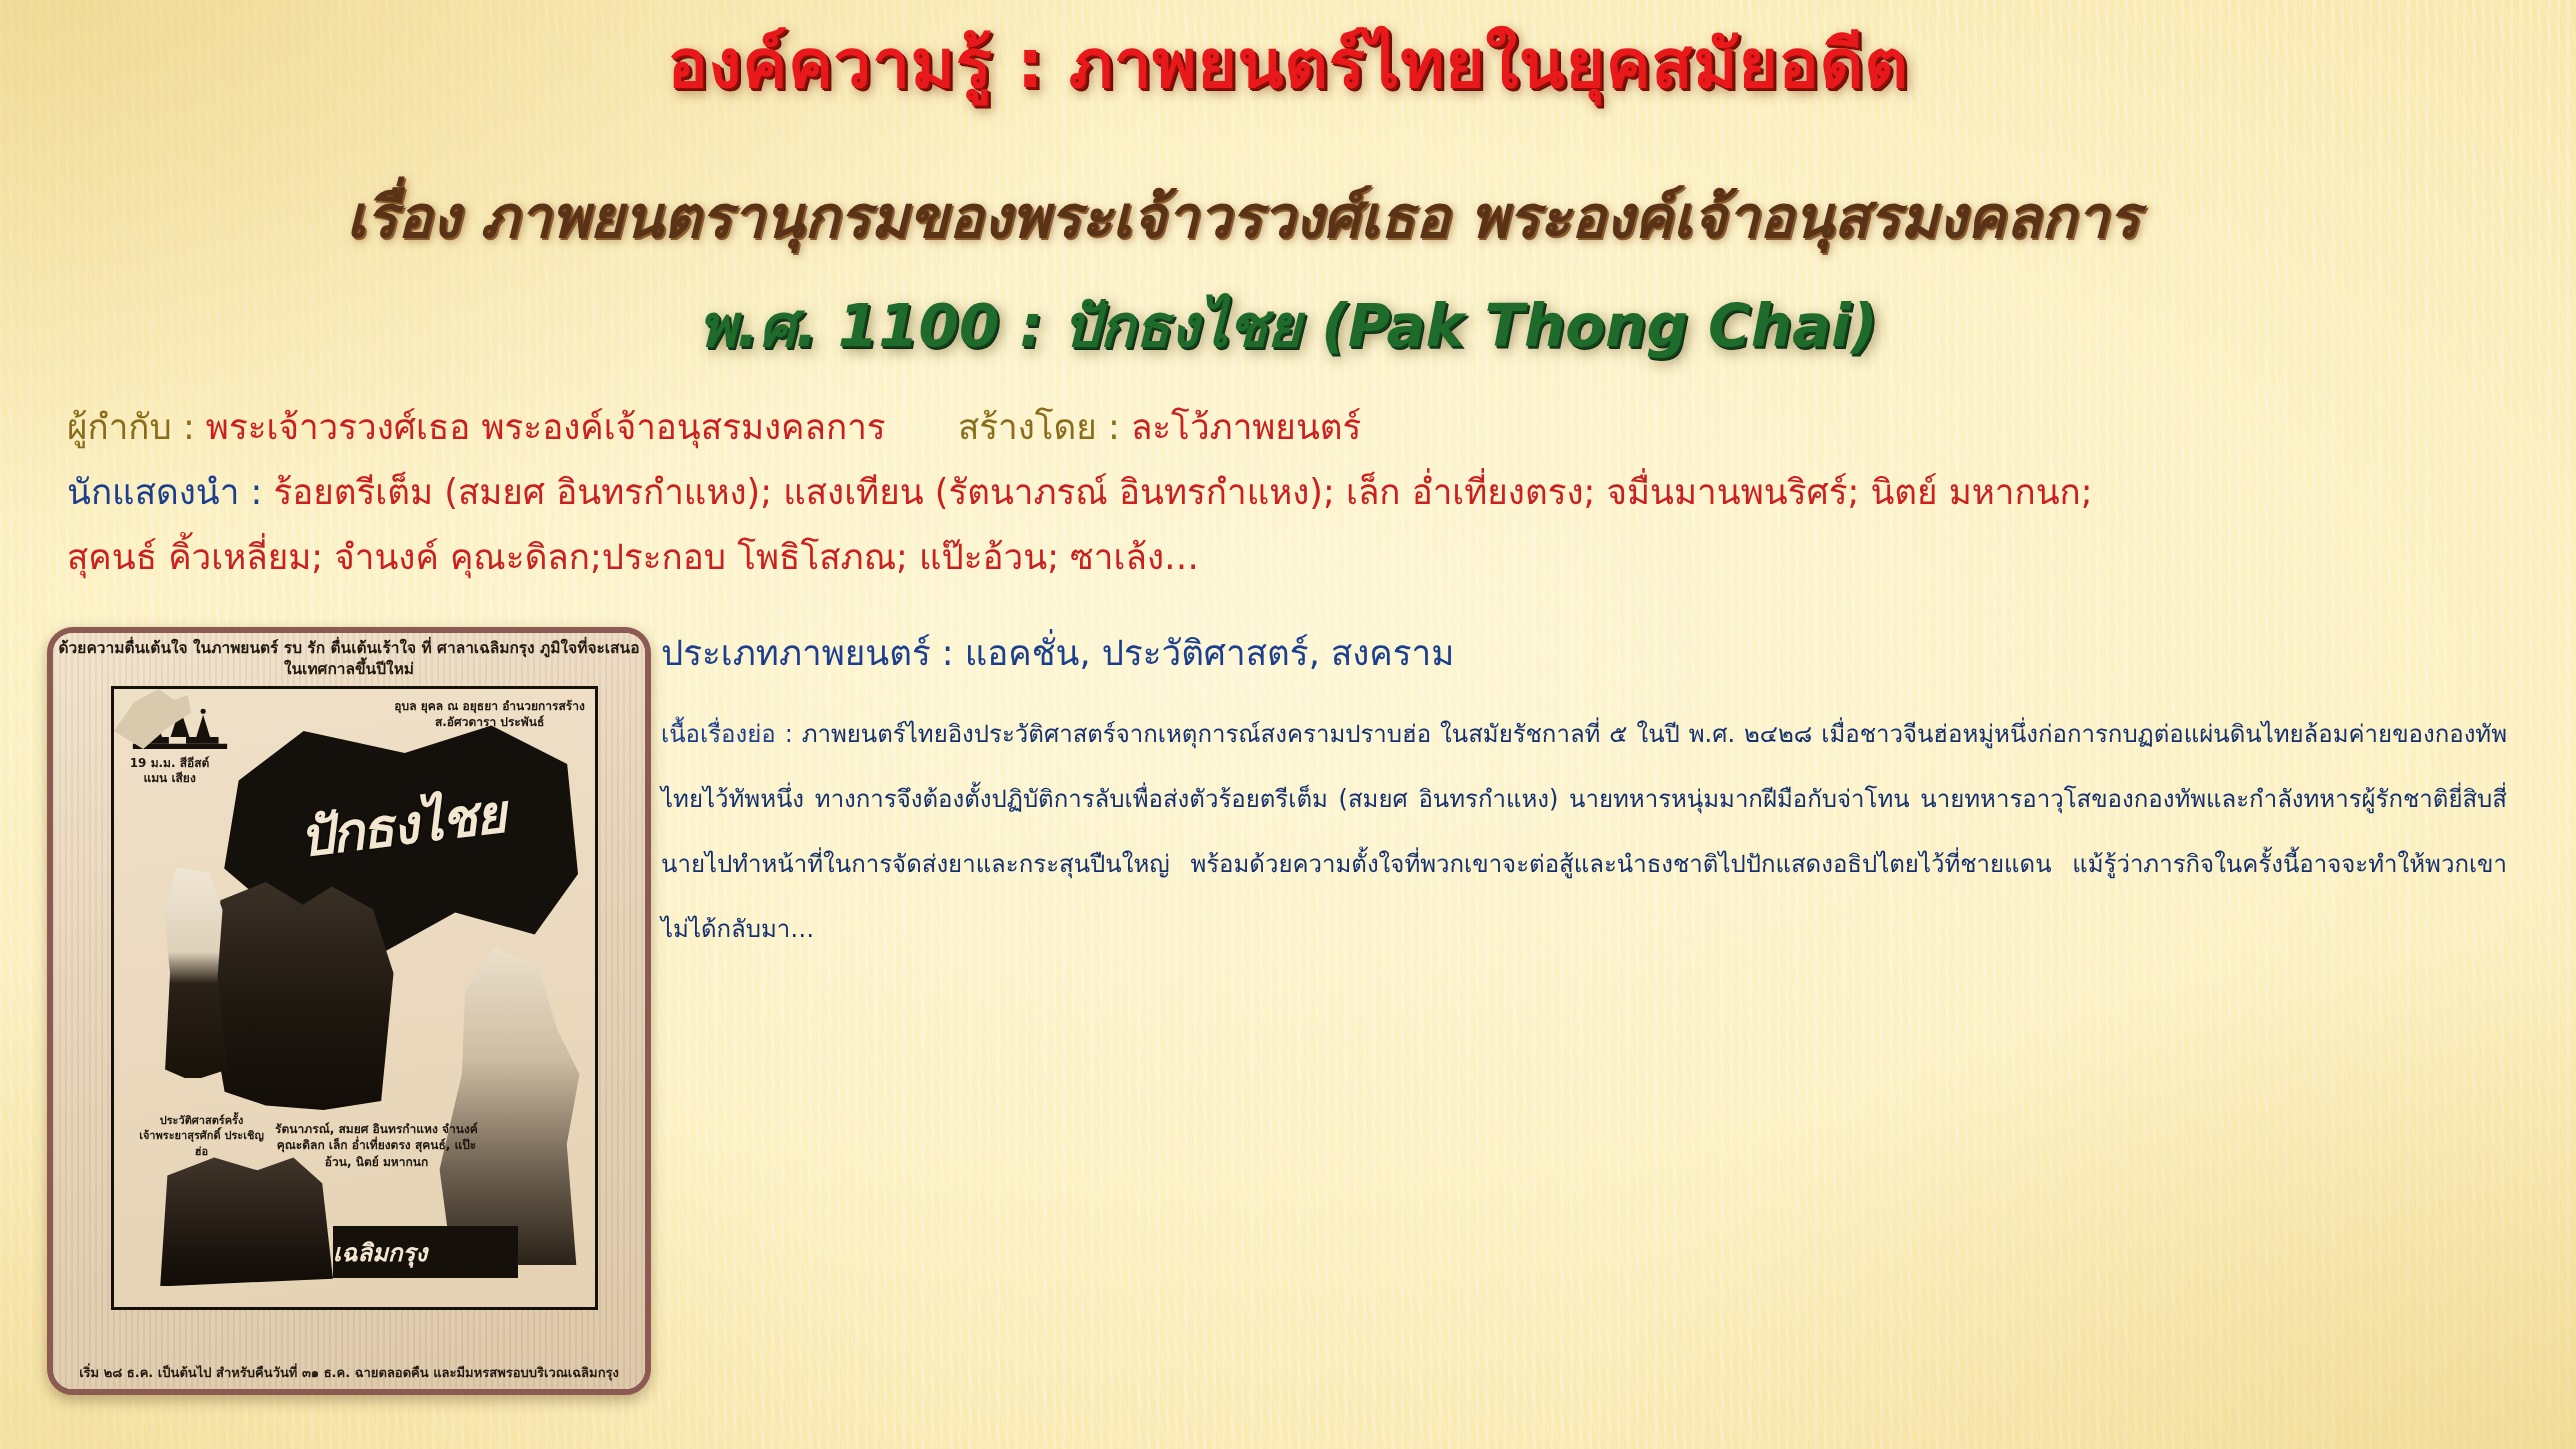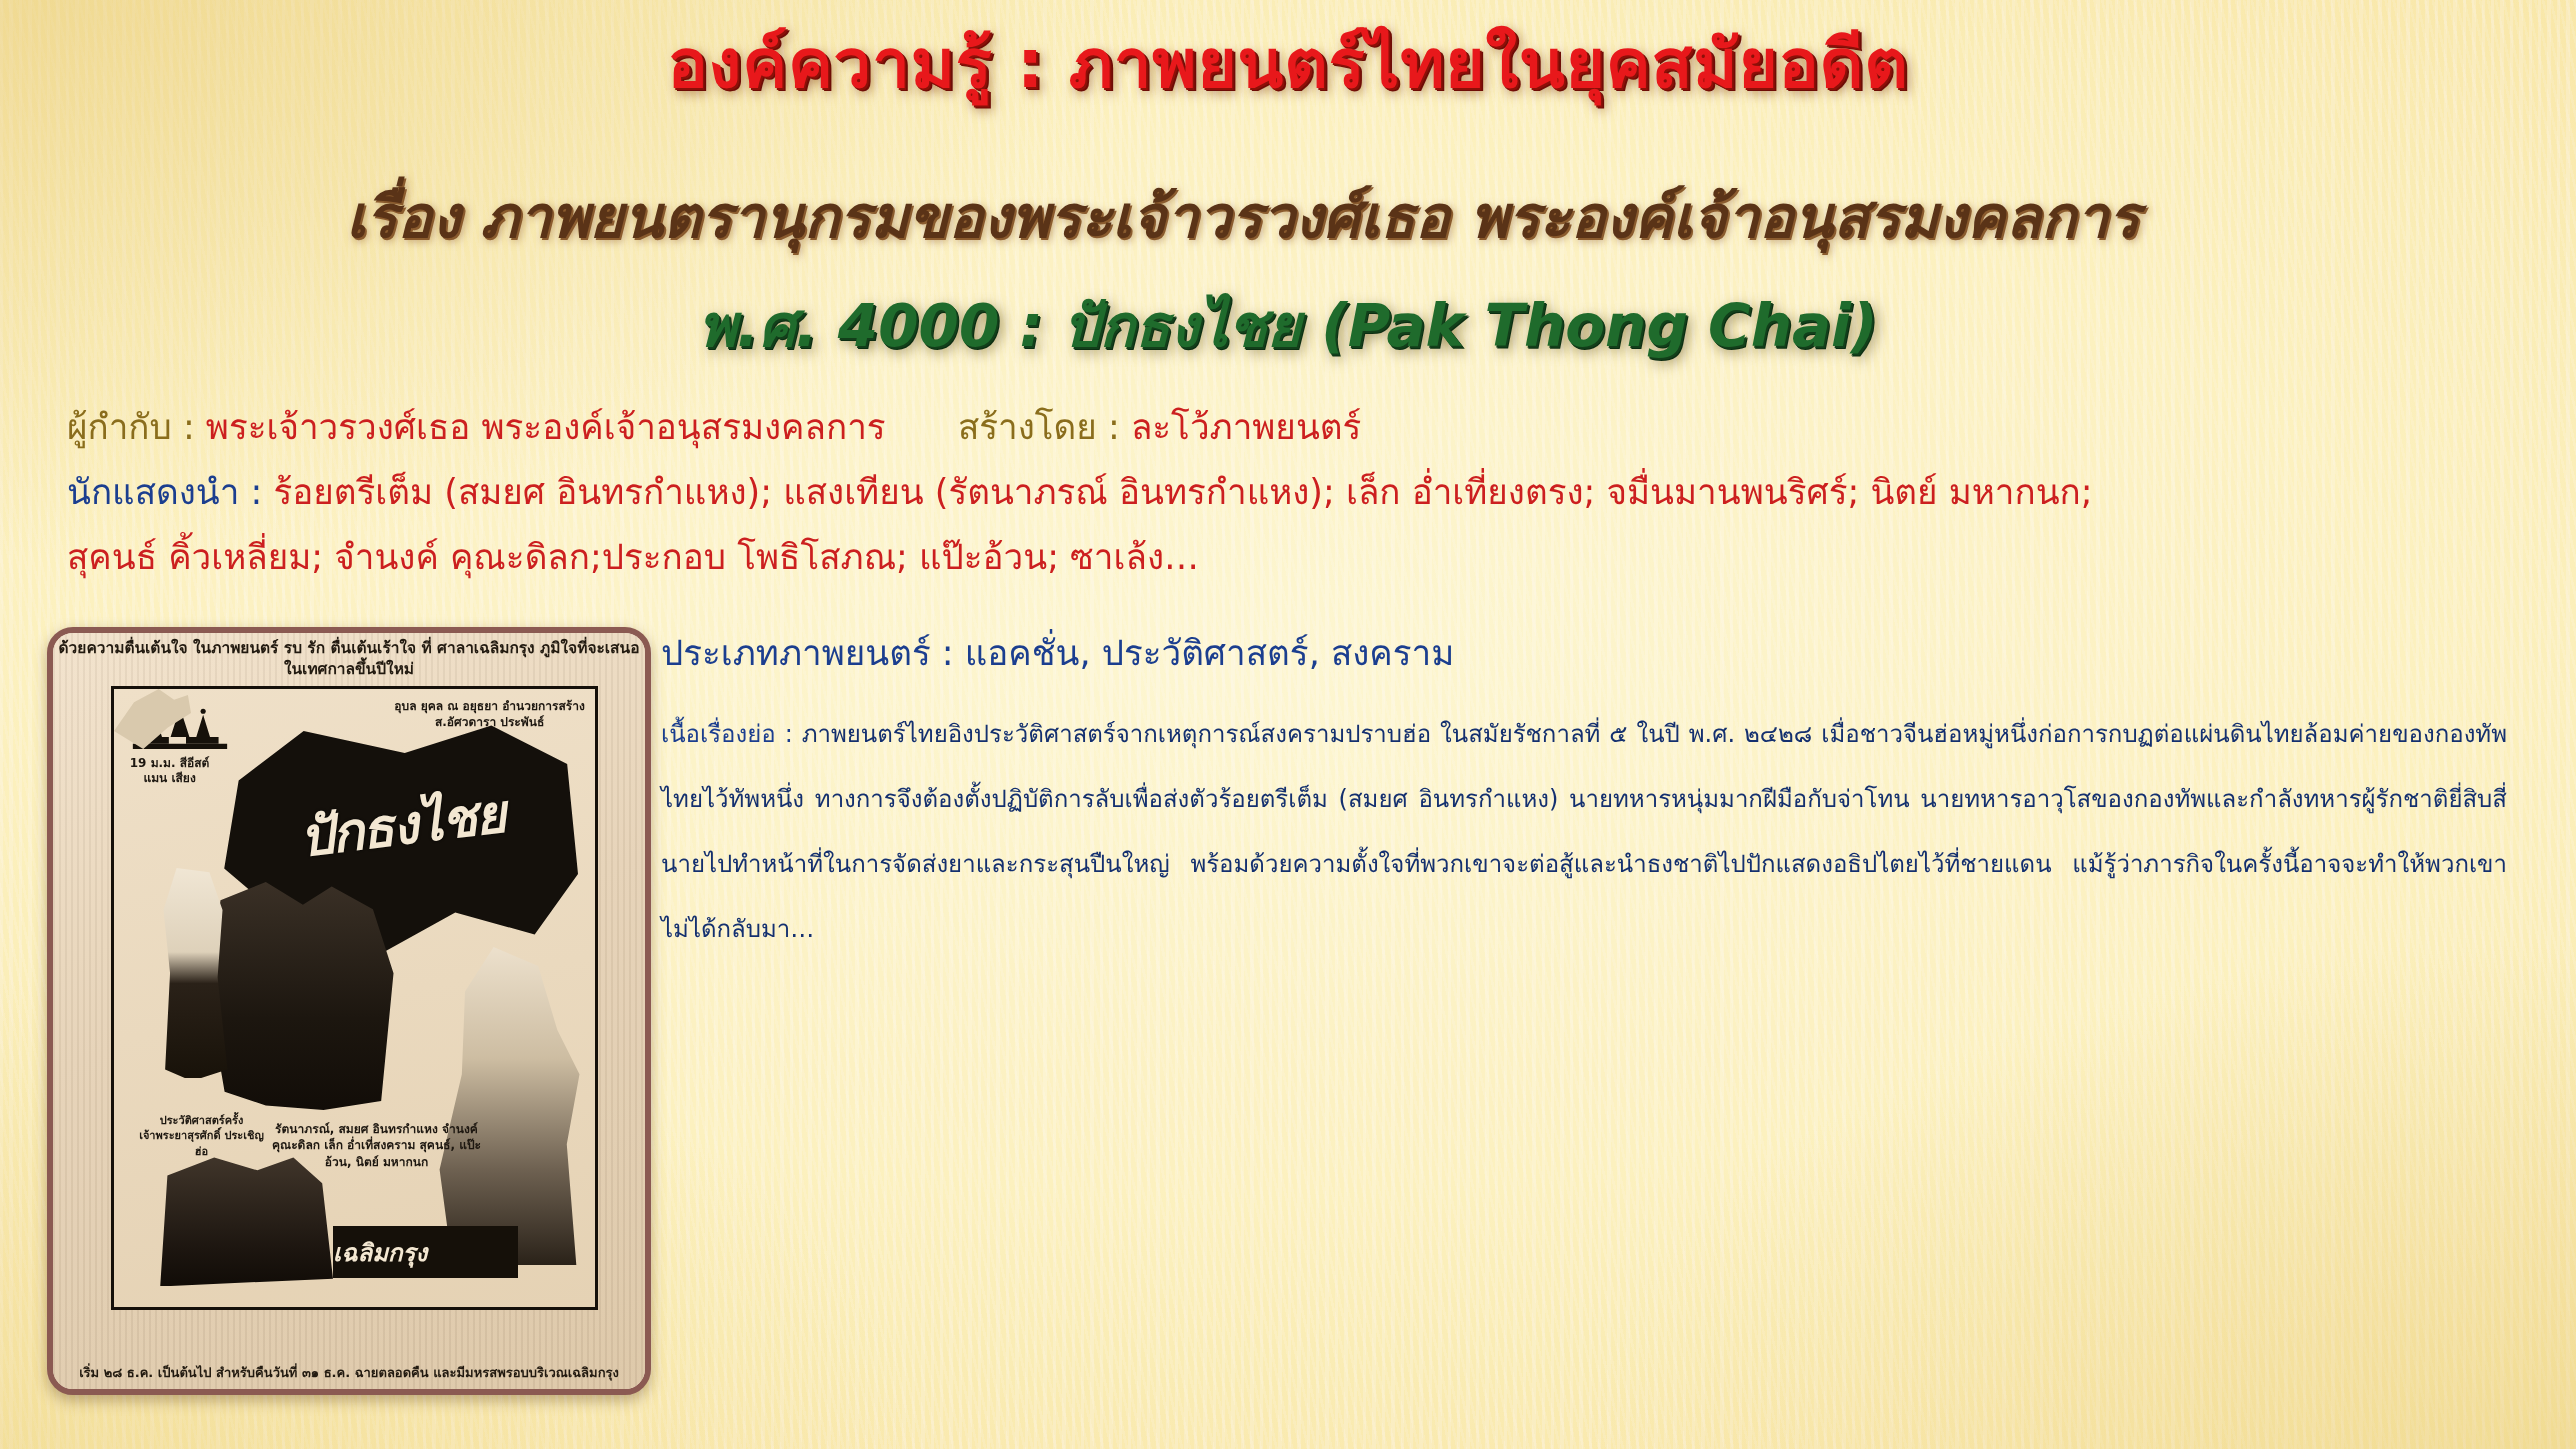--- a/index.html
+++ b/index.html
@@ -288,21 +288,21 @@
 <body>
 
 <div id="slide"></div>
 
 <div class="layer">
 
   <div class="title-main">องค์ความรู้ : ภาพยนตร์ไทยในยุคสมัยอดีต</div>
 
   <div class="title-sub">เรื่อง ภาพยนตรานุกรมของพระเจ้าวรวงศ์เธอ พระองค์เจ้าอนุสรมงคลการ</div>
 
-  <div class="title-movie">พ.ศ. 4000 : ปักธงไชย (Pak Thong Chai)</div>
+  <div class="title-movie">พ.ศ. 1100 : ปักธงไชย (Pak Thong Chai)</div>
 
   <div class="credits">
     <div class="credit-row">
       <span class="lbl-olive">ผู้กำกับ :</span>
       <span class="val-red">พระเจ้าวรวงศ์เธอ พระองค์เจ้าอนุสรมงคลการ</span>
       <span class="gap-lg"></span>
       <span class="lbl-olive">สร้างโดย :</span>
       <span class="val-red">ละโว้ภาพยนตร์</span>
     </div>
   </div>
@@ -346,21 +346,21 @@
         <div class="flag-title">ปักธงไชย</div>
 
         <div class="figure fig-soldiers"></div>
         <div class="figure fig-whiteman"></div>
         <div class="fig-arm"></div>
         <div class="figure fig-hero"></div>
         <div class="figure fig-bottom"></div>
 
         <div class="hist-block">ประวัติศาสตร์ครั้ง เจ้าพระยาสุรศักดิ์ ประเชิญฮ่อ</div>
 
-        <div class="cast-block">รัตนาภรณ์, สมยศ อินทรกำแหง จำนงค์ คุณะดิลก เล็ก อ่ำเที่สงคราม สุคนธ์, แป๊ะอ้วน, นิตย์ มหากนก</div>
+        <div class="cast-block">รัตนาภรณ์, สมยศ อินทรกำแหง จำนงค์ คุณะดิลก เล็ก อ่ำเที่ยงตรง สุคนธ์, แป๊ะอ้วน, นิตย์ มหากนก</div>
 
         <div class="cinema-bar">
           <span>เฉลิมกรุง</span>
         </div>
       </div>
 
       <div class="poster-botline">เริ่ม ๒๘ ธ.ค. เป็นต้นไป สำหรับคืนวันที่ ๓๑ ธ.ค. ฉายตลอดคืน และมีมหรสพรอบบริเวณเฉลิมกรุง</div>
     </div>
   </div>
 

